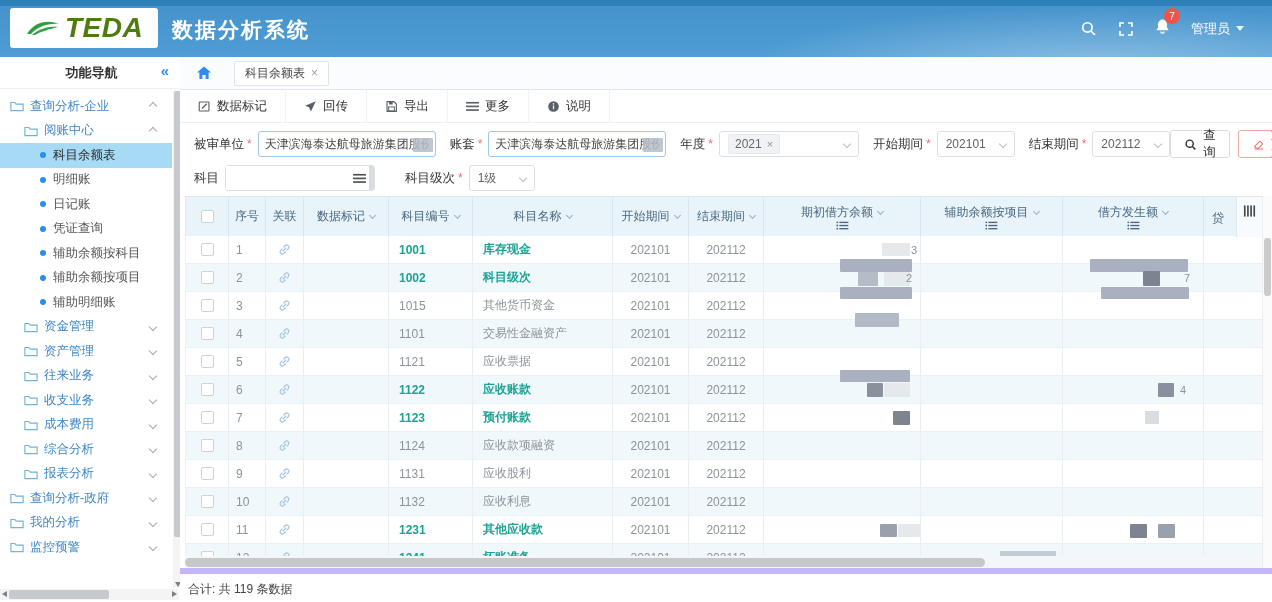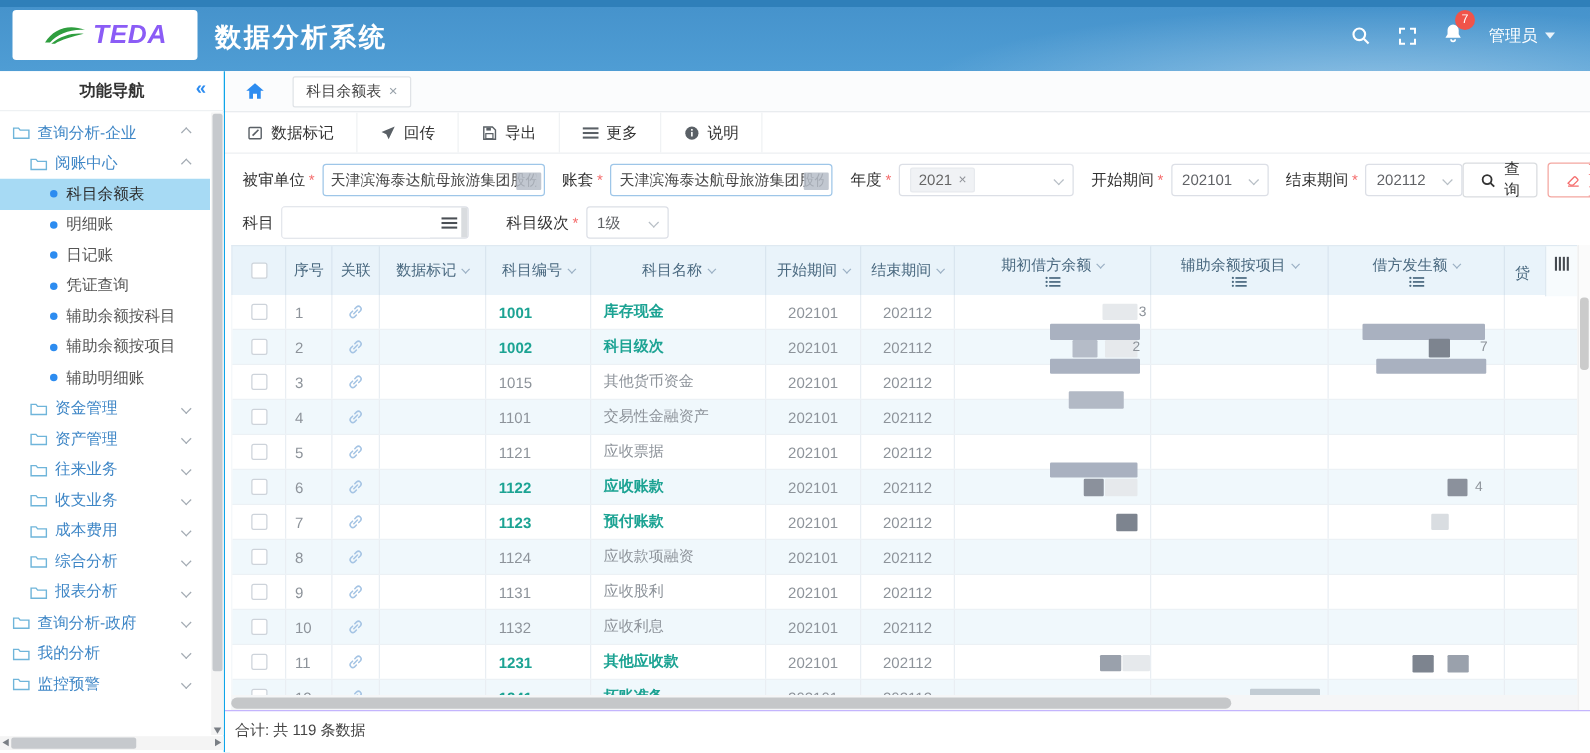--- a/index.html
+++ b/index.html
@@ -2,32 +2,32 @@
 <html><head>
 <meta charset="utf-8">
 <style>
 *{margin:0;padding:0;box-sizing:border-box}
 body{font-family:"Liberation Sans","DejaVu Sans",sans-serif;background:#fff}
 #stage{position:relative;width:1272px;height:602px;overflow:hidden;background:#fff}
 
 .app-header{position:absolute;left:0;top:0;width:1272px;height:57px;background:linear-gradient(180deg,#2f7fb9 0,#2f7fb9 6px,#4693cc 6px,#4f9dd4 100%);overflow:hidden}
 .app-header:after{content:"";position:absolute;left:55%;top:0;width:45%;height:100%;background:radial-gradient(ellipse at 70% 130%,rgba(255,255,255,.38),rgba(255,255,255,0) 65%)}
 .logo-panel{position:absolute;left:10px;top:8px;width:148px;height:40px;background:#fff;border-radius:3px;display:flex;align-items:center;justify-content:center;gap:4px;z-index:2}
-.logo-teda{font-size:21px;font-weight:800;font-style:italic;color:#8b5cf6;letter-spacing:.5px}
+.logo-teda{font-size:28px;font-weight:800;font-style:italic;color:#4d7c0f;letter-spacing:.5px}
 .app-title{position:absolute;left:172px;top:16px;font-size:21px;font-weight:bold;color:#fff;letter-spacing:2px;z-index:2}
 .hdr-right{position:absolute;right:28px;top:0;height:57px;display:flex;align-items:center;gap:20px;color:#fff;z-index:2}
 .hdr-ic{width:17px;height:17px;color:#fff;cursor:pointer}
 .bell-wrap{position:relative}
 .badge{position:absolute;right:-9px;top:-10px;min-width:16px;height:16px;border-radius:8px;background:#f0544a;color:#fff;font-size:10px;display:flex;align-items:center;justify-content:center;padding:0 3px}
 .user-wrap{display:flex;align-items:center;gap:6px;font-size:13px;cursor:pointer}
 .caret{width:0;height:0;border-left:4px solid transparent;border-right:4px solid transparent;border-top:5px solid #eaf4fb}
 .ic{display:inline-flex;align-items:center;justify-content:center}
 .ic svg{display:block}
 
-.sidebar{position:absolute;left:0;top:57px;width:184px;bottom:0;background:#fff;border-right:5px solid #0ea5e9}
+.sidebar{position:absolute;left:0;top:57px;width:184px;bottom:0;background:#fff;border-right:1px solid #0ea5e9}
 .side-head{height:32px;border-bottom:1px solid #eef1f3;display:flex;align-items:center;justify-content:center;position:relative;font-size:13px;font-weight:bold;color:#333}
 .side-collapse{position:absolute;right:14px;top:5px;color:#2d8cf0;font-size:15px;cursor:pointer}
 .side-list{position:absolute;left:0;top:33px;right:11px;bottom:16px;overflow:hidden;padding-top:4px}
 .sn-item{height:24.5px;display:flex;align-items:center;position:relative;font-size:12.5px;color:#555;cursor:pointer;white-space:nowrap}
 .sn-item.lvl1{padding-left:10px}
 .sn-item.lvl2{padding-left:24px}
 .sn-item.lvl3{padding-left:40px}
 .sn-item.folder{color:#3e86c6}
 .sn-item.sel{background:#a7daf4;color:#2b2b2b}
 .sn-item .fold-ic{width:14px;height:12px;margin-right:6px;color:#6fb5da;flex:0 0 auto}
@@ -92,21 +92,21 @@
 .td .hl{color:#1ca393;font-weight:bold}
 .checkbox{width:13px;height:13px;border:1px solid #cdd3da;border-radius:2px;background:#fff;cursor:pointer}
 .link-ic{width:13px;height:13px;color:#a5c4e4;cursor:pointer}
 
 .redact{position:absolute;border-radius:1px;z-index:5}
 .rdigit{position:absolute;font-size:11px;color:#8d939a;z-index:6;line-height:11px}
 .hscroll{position:absolute;left:185px;top:556px;width:1077px;height:12px;background:#f5f6f7;z-index:8}
 .hthumb{position:absolute;left:0;top:1.5px;width:800px;height:9px;background:#c5c7c9;border-radius:5px}
 .vscroll{position:absolute;right:0;top:196px;width:10px;height:372px;background:#fbfbfb;border-left:1px solid #ededed;z-index:8}
 .vthumb{position:absolute;left:1px;top:42px;width:7px;height:58px;background:#cbcbcb;border-radius:3px}
-.pfooter{position:absolute;left:180px;right:0;top:568px;bottom:0;background:#fff;border-top:1px solid #c4b5fd;z-index:9}
+.pfooter{position:absolute;left:180px;right:0;top:568px;bottom:0;background:#fff;border-top:6px solid #c4b5fd;z-index:9}
 .pfooter .total{position:absolute;left:8px;top:7px;font-size:12px;color:#444}
 </style>
 </head>
 <body>
 
 <div id="stage">
 
   <div class="app-header">
     <div class="logo-panel">
       <span class="ic" style="width:36px;height:22px">

